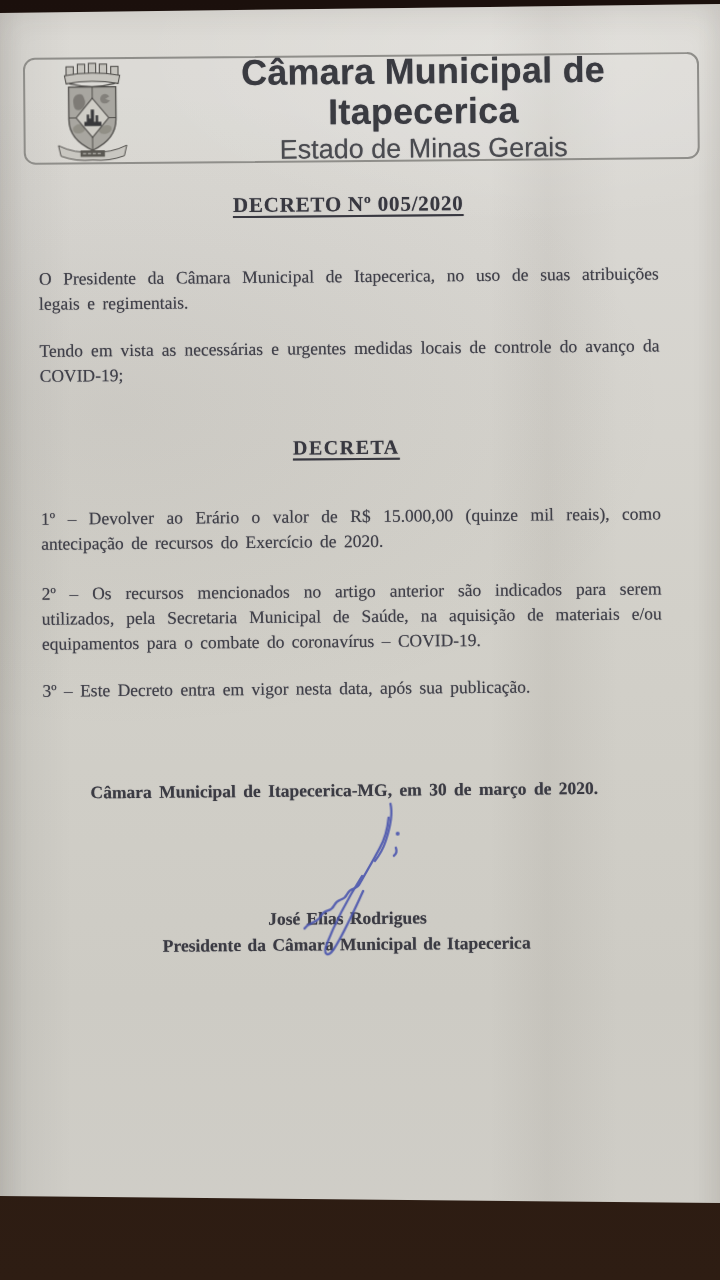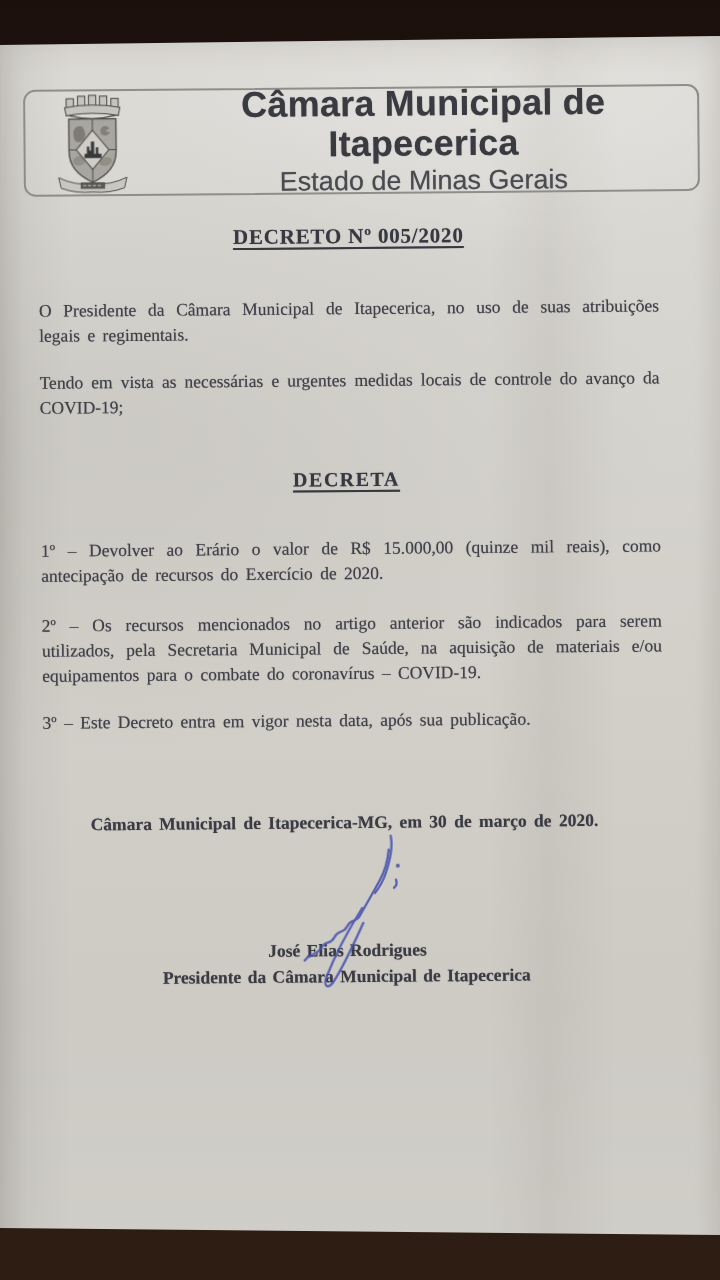--- a/index.html
+++ b/index.html
@@ -13,21 +13,20 @@
   
   .paper {
     position: absolute; inset: 0;
     clip-path: polygon(0px 13px, 720px 4px, 720px 1203px, 0px 1196px);
     background:
       radial-gradient(ellipse 700px 320px at 72% 4%, rgba(255,255,255,0.20), rgba(255,255,255,0) 55%),
       radial-gradient(ellipse 900px 520px at 16% 32%, rgba(72,66,58,0.07), rgba(72,66,58,0) 62%),
       linear-gradient(90deg, rgba(0,0,0,0.06) 0%, rgba(0,0,0,0) 10%),
       linear-gradient(90deg, rgba(0,0,0,0) 68%, rgba(70,60,50,0.06) 76%, rgba(0,0,0,0) 86%),
       linear-gradient(180deg, #dcdad5 0%, #d8d6d1 20%, #d2d0c9 48%, #cdcbc4 78%, #d0cec8 100%);
-    margin-top: 32px;
   }
   .paper::after { 
     content: ""; position: absolute; inset: 0;
     box-shadow: inset 0 14px 30px rgba(60,50,40,0.10), inset 0 -10px 26px rgba(60,50,40,0.08);
     pointer-events: none;
   }
 
   .content {
     position: absolute; inset: 0;
     transform: rotate(-0.5deg);

